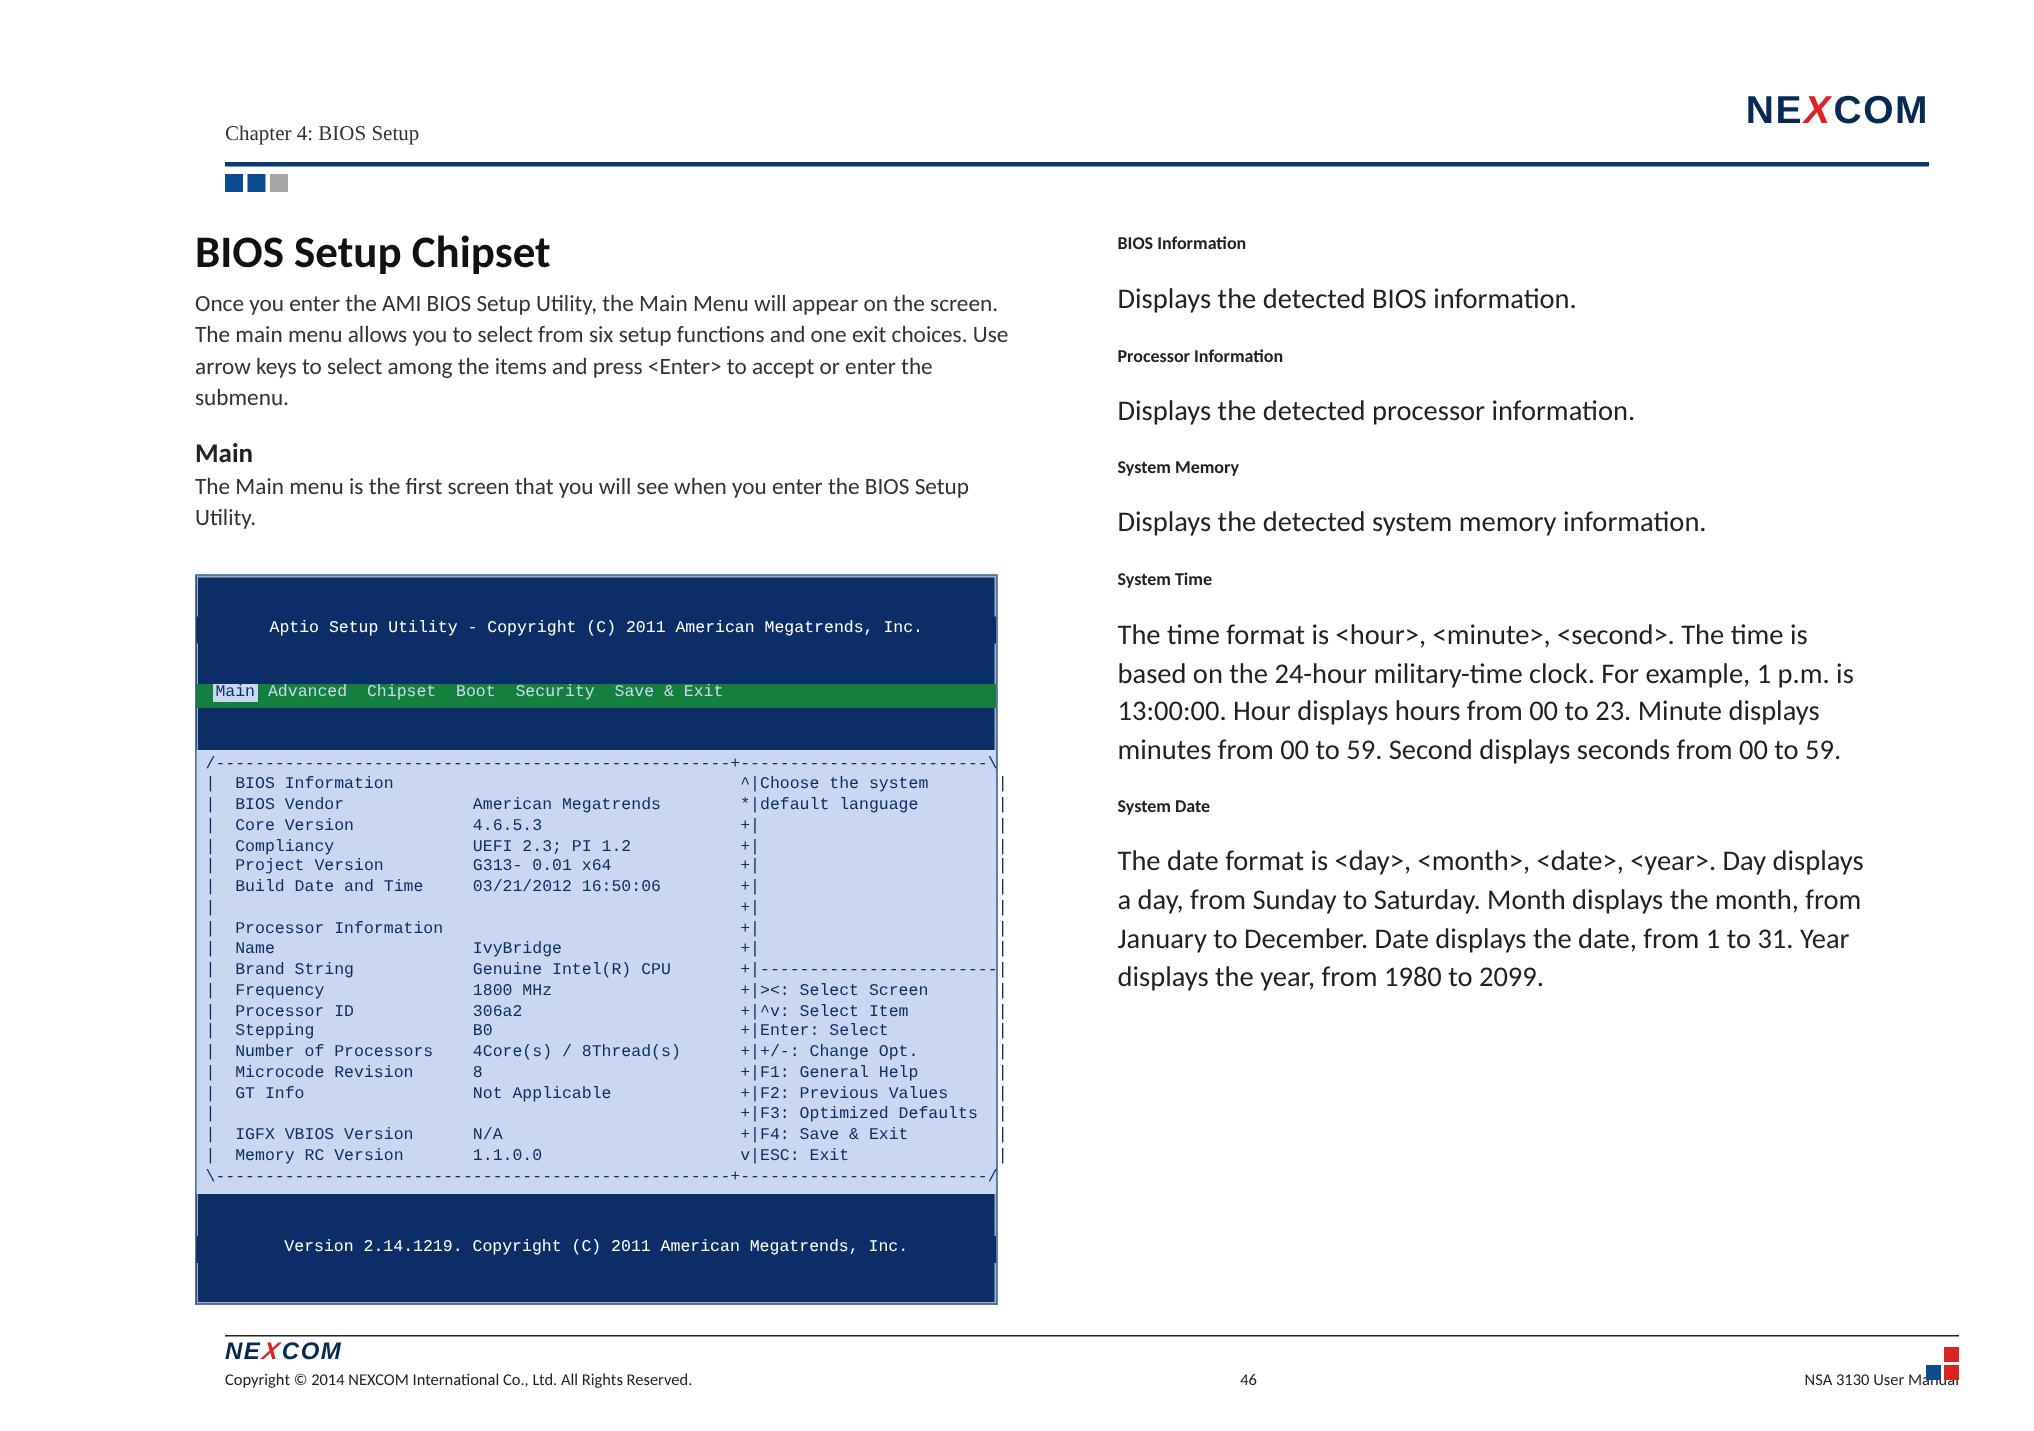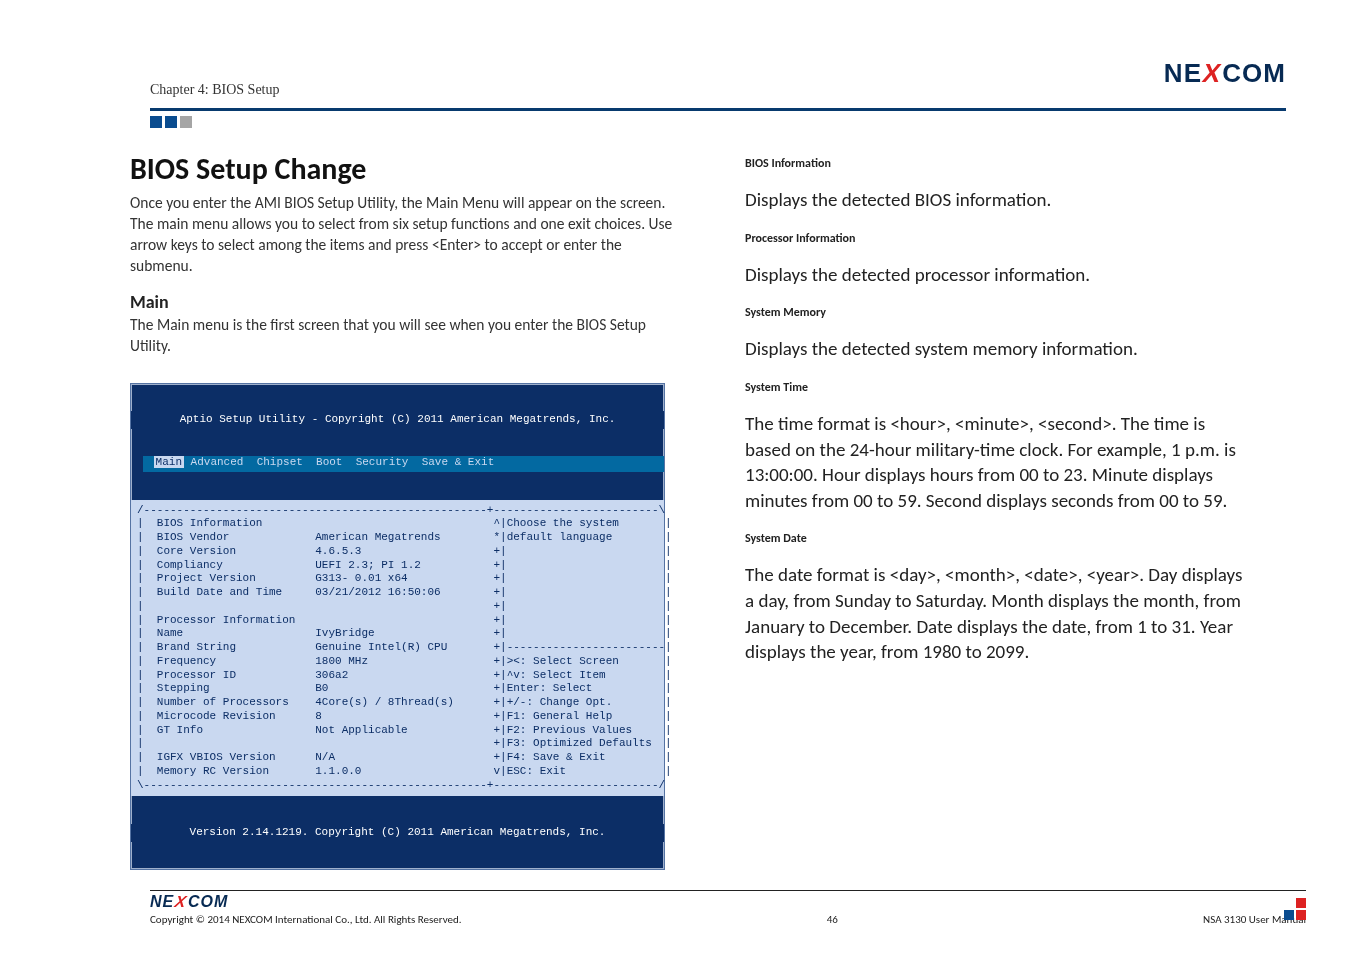--- a/index.html
+++ b/index.html
@@ -104,24 +104,23 @@
     background: #0c2e66;
     color: #d7e3f4;
   }
   .bios-titlebar {
     background: #0c2e66;
     color: #fff;
     padding: 2px 0;
     text-align: center;
   }
   .bios-menubar {
-    background: #0369a1;
+    background: #15803d;
     color: #c9d8f0;
     padding: 0 4px 2px 4px;
-    margin-left: 12px;
   }
   .bios-menubar .sel {
     background: #c9d8f0;
     color: #0c2e66;
     padding: 0 2px;
   }
   .bios-body {
     background: #c9d8f0;
     color: #0c2e66;
     padding: 4px 6px;
@@ -197,21 +196,21 @@
   <div class="header-rule"></div>
   <div class="header-squares">
     <div class="sq"></div>
     <div class="sq"></div>
     <div class="sq dk"></div>
   </div>
 </div>
 
 <div class="content">
   <div class="col-left">
-    <h1>BIOS Setup Change</h1>
+    <h1>BIOS Setup Chipset</h1>
     <p class="para">Once you enter the AMI BIOS Setup Utility, the Main Menu will appear on the screen. The main menu allows you to select from six setup functions and one exit choices. Use arrow keys to select among the items and press &lt;Enter&gt; to accept or enter the submenu.</p>
     <h2 class="subhead">Main</h2>
     <p class="para">The Main menu is the first screen that you will see when you enter the BIOS Setup Utility.</p>
 
     <div class="bios-box">
       <div class="bios-titlebar">Aptio Setup Utility - Copyright (C) 2011 American Megatrends, Inc.</div>
       <div class="bios-menubar"> <span class="sel">Main</span><span> Advanced  Chipset  Boot  Security  Save &amp; Exit</span></div>
       <div class="bios-body" id="bios-body">/----------------------------------------------------+-------------------------\
 |  BIOS Information                                   ^|Choose the system       |
 |  BIOS Vendor             American Megatrends        *|default language        |

